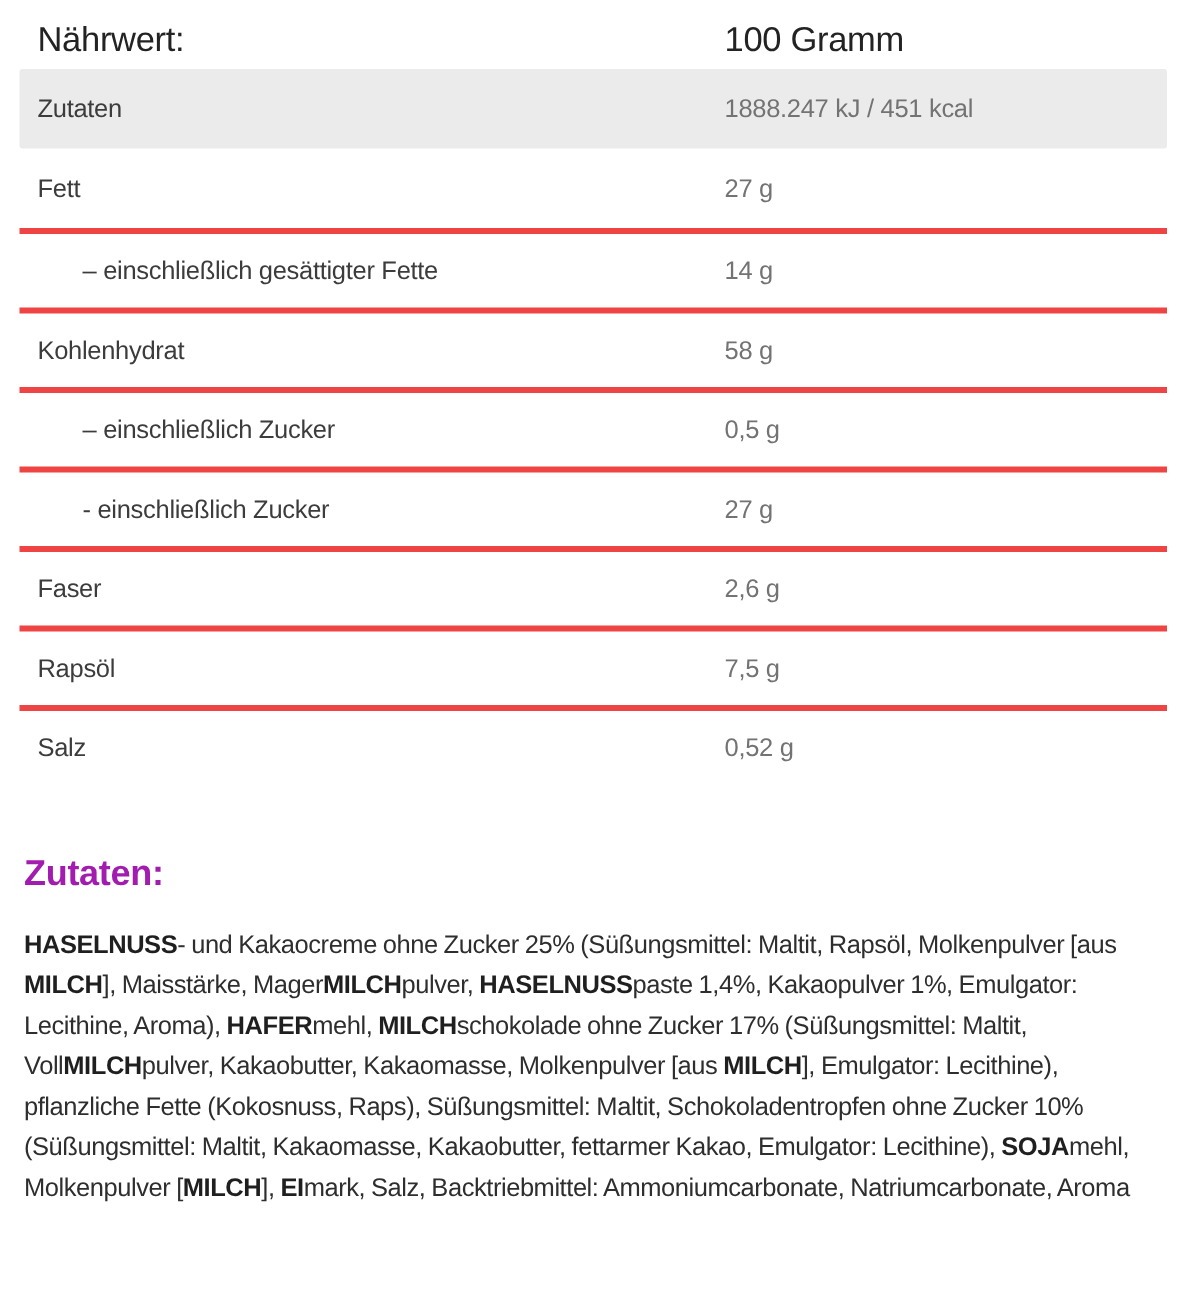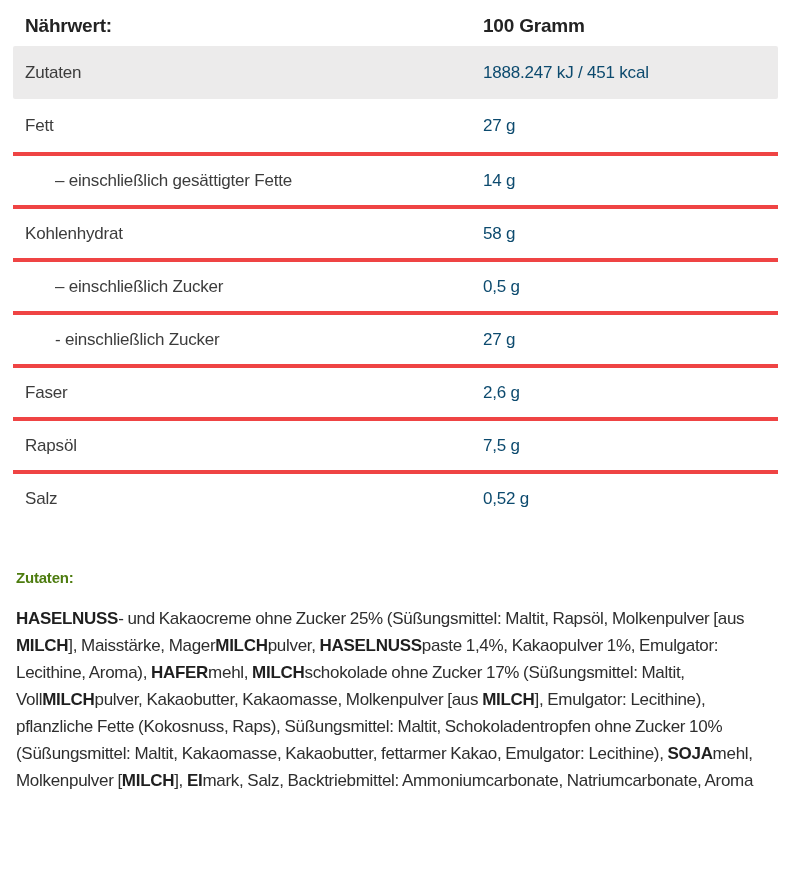--- a/index.html
+++ b/index.html
@@ -20,43 +20,43 @@
     display: grid;
     grid-template-columns: 458px 1fr;
     align-items: center;
     padding: 0 12px;
     min-height: 53px;
     font-size: 17px;
     letter-spacing: -0.2px;
   }
   .ntr-row.header {
     min-height: 40px;
-    font-weight: bold;
+    font-weight: normal;
     color: #232323;
-    font-size: 19px;
+    font-size: 23px;
   }
   .ntr-row.highlight {
     background: #ecebeb;
     border-radius: 2px;
   }
   .ntr-row.bordered { border-top: 4px solid #ef4444; }
   .ntr-row .cell.label { color: #3c3c3c; }
   .ntr-row.indent .cell.label { padding-left: 30px; }
-  .ntr-row .cell.value { color: #0c4a6e; }
+  .ntr-row .cell.value { color: #737373; }
   .ntr-row.header .cell { color: #232323; }
 
   
   .ingredients {
     margin: 46px 0 0 16px;
     width: 750px;
   }
   .ingredients-heading {
-    font-size: 15px;
+    font-size: 24px;
     font-weight: bold;
-    color: #4d7c0f;
+    color: #a21caf;
     letter-spacing: -0.2px;
     margin-bottom: 19px;
   }
   .ingredients-text {
     font-size: 17px;
     line-height: 27px;
     color: #2e2e2e;
     letter-spacing: -0.3px;
     word-spacing: -0.5px;
   }

